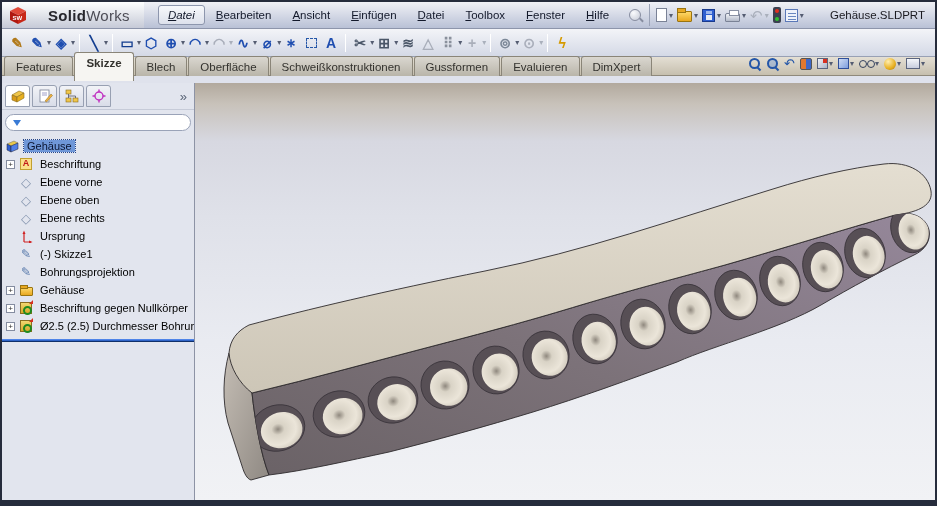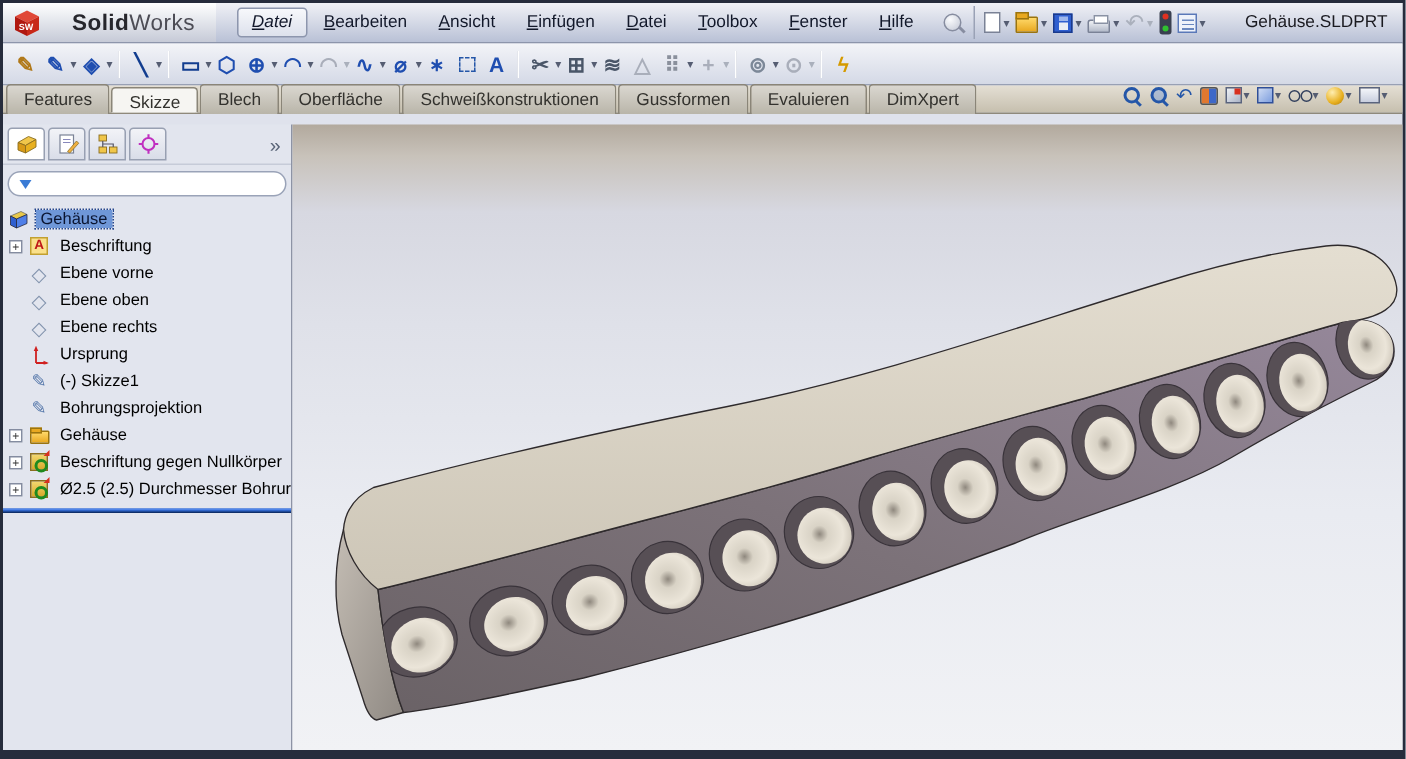--- a/index.html
+++ b/index.html
@@ -45,21 +45,21 @@
   
   .toolbar2 { height:28px; background:linear-gradient(#f3f4f8,#d4d9e6); border-bottom:1px solid #98a0b4; display:flex; align-items:center; padding-left:5px; }
   .sicon { min-width:20px; height:20px; display:flex; align-items:center; justify-content:center; font-size:14px; font-weight:bold; }
   .sicon.sm { font-size:12px; }
   .sep { width:1px; height:18px; background:#a7adbd; border-right:1px solid #ffffff; margin:0 4px; }
   .dashedbox { width:11px; height:10px; border:1px dashed #2456a8; }
 
   
   .tabbar { height:19px; background:linear-gradient(#e4dfd4,#c6bfae); border-bottom:1px solid #8f897b; display:flex; align-items:center; padding-left:2px; }
   .tab { padding:4px 11px 3px; font-size:11.5px; color:#33322e; background:linear-gradient(#dad7d0,#b9b5a9); border:1px solid #8a8578; border-bottom:none; border-radius:3px 3px 0 0; margin-right:1px; white-space:nowrap; }
-  .tab.active { background:#f6f5f2; font-weight:normal; padding-bottom:0; }
+  .tab.active { background:#f6f5f2; font-weight:bold; padding-bottom:12px; }
   .viewtools { margin-left:auto; display:flex; align-items:center; gap:5px; padding:0 10px 5px 0; }
   .vt { display:flex; align-items:center; gap:1px; }
   .mag { width:13px; height:13px; position:relative; }
   .mag::before { content:""; position:absolute; left:1px; top:1px; width:7px; height:7px; border:2px solid #2456a8; border-radius:50%; }
   .mag::after { content:""; position:absolute; left:9px; top:9px; width:5px; height:2px; background:#2456a8; transform:rotate(45deg); transform-origin:left center; }
   .mag.area::before { background:rgba(90,140,220,.35); }
   .vglyph { font-size:13px; color:#2456a8; line-height:13px; }
   .sectionv { width:12px; height:12px; border:1px solid #555; border-radius:2px; background:linear-gradient(90deg,#e07830 50%,#3e68c8 50%); }
   .cube1 { width:11px; height:11px; border:1px solid #5a647e; background:linear-gradient(135deg,#eef1f6,#aab3c6); position:relative; }
   .cube1::before { content:""; position:absolute; right:0; top:0; width:4px; height:4px; background:#d83020; }

